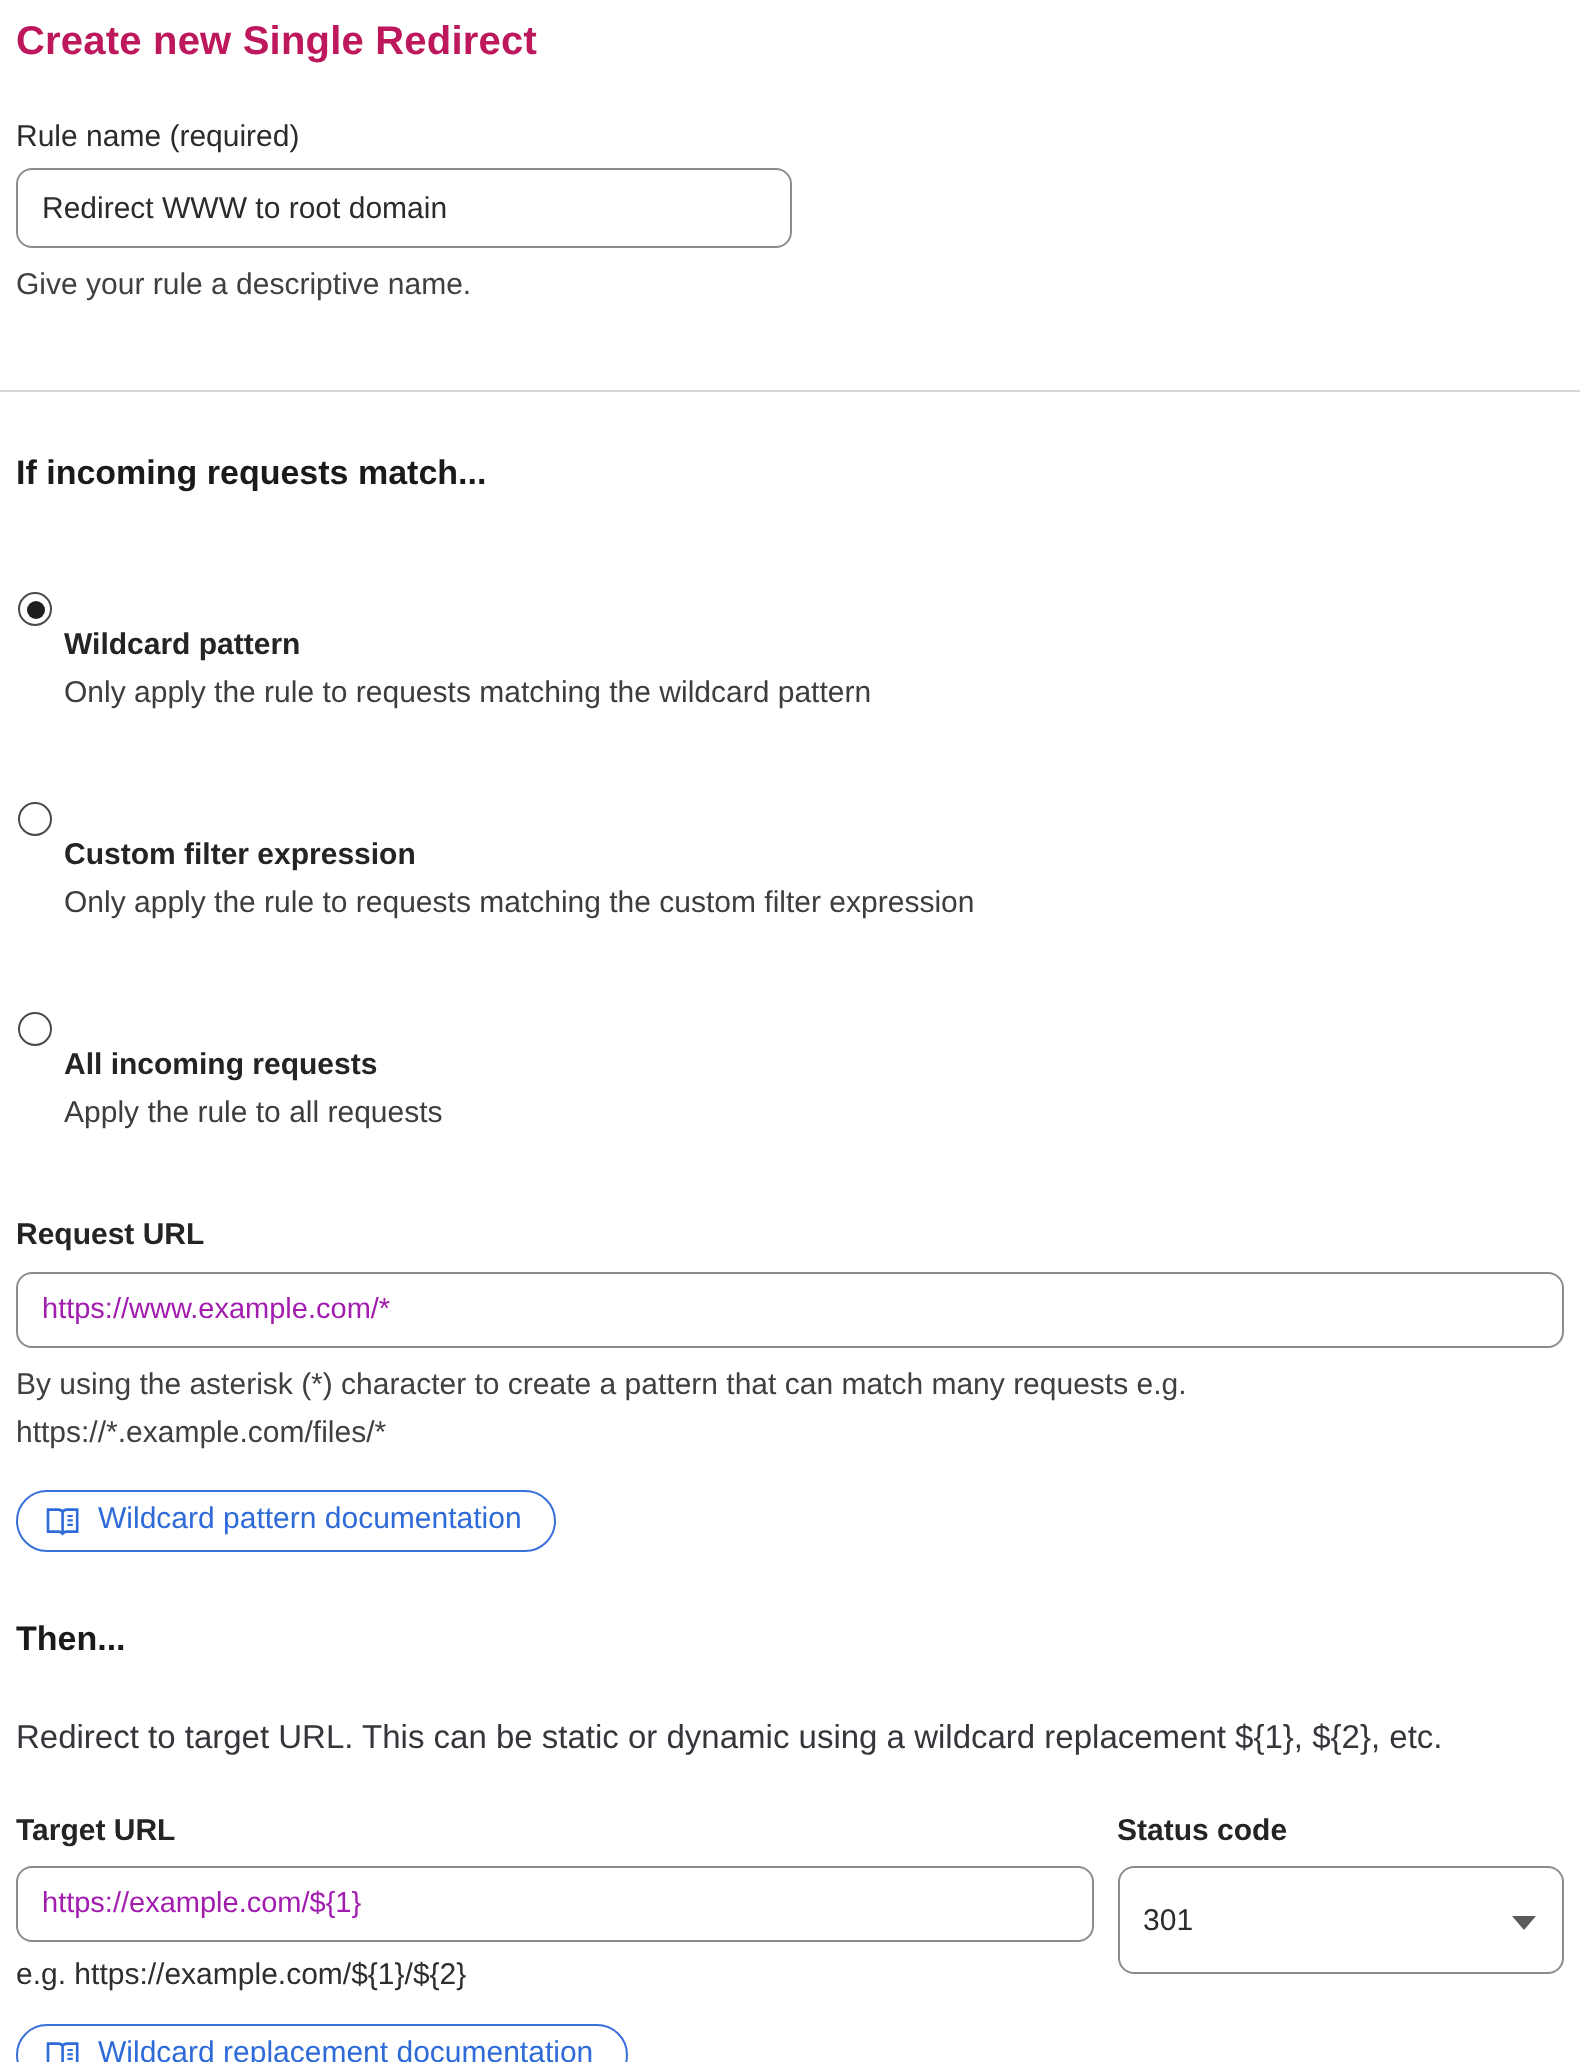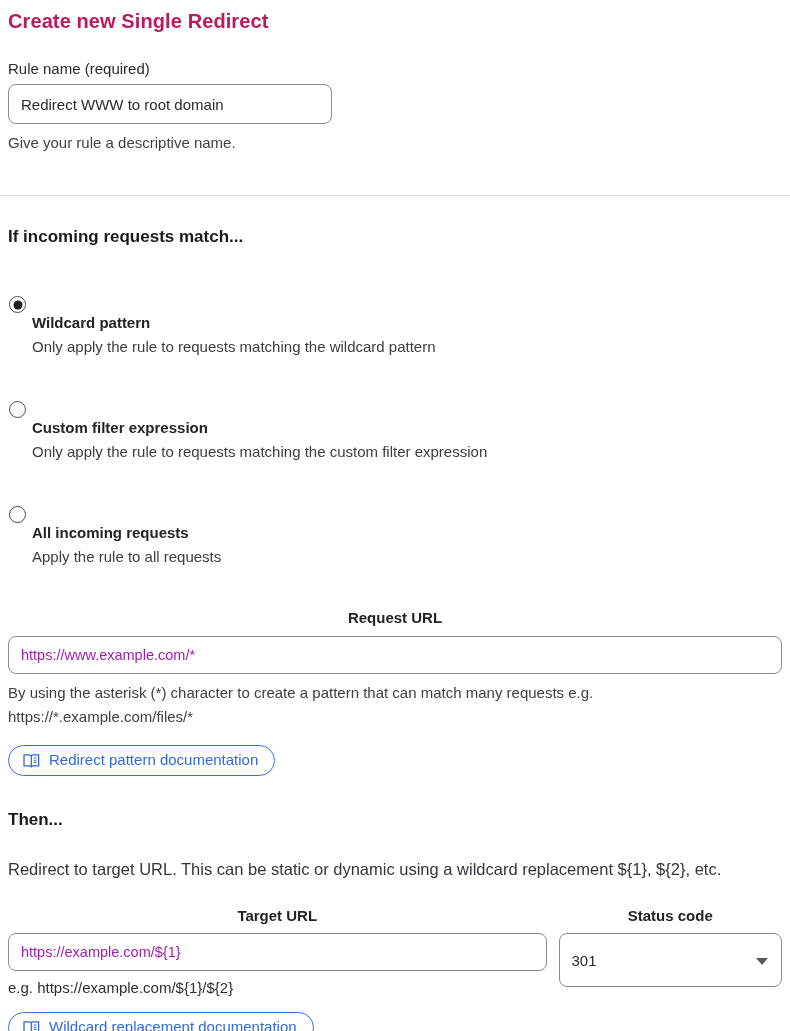--- a/index.html
+++ b/index.html
@@ -13,21 +13,21 @@
   }
   .page-title {
     font-size: 20px; font-weight: 700; color: #be185d;
     margin: 2px 0 0 0; letter-spacing: 0.1px;
   }
   .field-label {
     font-size: 15px; color: #2b2b2b; margin-top: 27px; margin-bottom: 7px;
   }
   .text-input {
     display: block;
-    height: 40px; width: 324px;
+    height: 40px; width: 388px;
     border: 1px solid #8c8c8c; border-radius: 8px;
     padding: 0 12px; font-size: 15px; color: #2b2b2b;
     font-family: "Liberation Sans", sans-serif;
     background: #fff; outline: none;
   }
   .help-text {
     font-size: 15px; color: #404040; margin-top: 7px; line-height: 24px;
   }
   .divider {
     border: none; border-top: 1px solid #d6d6d6;
@@ -50,21 +50,21 @@
   }
   .radio-circle[data-checked="true"]::after {
     content: ""; position: absolute; left: 50%; top: 50%;
     width: 9px; height: 9px; border-radius: 50%;
     background: #1f1f1f; transform: translate(-50%, -50%);
   }
   .radio-texts { margin-left: 24px; }
   .radio-label { font-size: 15px; font-weight: 700; color: #242424; line-height: 20px; }
   .radio-desc { font-size: 15px; color: #3d3d3d; margin-top: 4px; line-height: 20px; }
   .input-label-bold {
-    font-size: 15px; font-weight: 700; color: #242424; text-align: center;
+    font-size: 15px; font-weight: 700; color: #242424;
   }
   .request-url-block { margin-top: 40px; }
   .request-url-block .field-gap { margin-top: 10px; }
   .wide-input {
     display: block; width: 100%;
     height: 38px; border: 1px solid #8c8c8c; border-radius: 8px;
     padding: 0 12px; font-size: 14.5px; color: #a21caf;
     font-family: "Liberation Sans", sans-serif; background: #fff; outline: none;
   }
   .doc-button {
@@ -164,21 +164,21 @@
   <div class="help-text">By using the asterisk (*) character to create a pattern that can match many requests e.g. https://*.example.com/files/*</div>
 
   <button class="doc-button">
     <span>
       <svg width="17" height="15" viewBox="0 0 17 15" fill="none" stroke="#2f6bd8" stroke-width="1.3">
         <path d="M1 1.8h5.2c.9 0 1.6.4 2.1 1 .5-.6 1.2-1 2.1-1H15.6v11H10.2c-.7 0-1.4.4-1.9 1-.5-.6-1.2-1-1.9-1H1v-11z"></path>
         <path d="M8.3 2.8v10.2"></path>
         <path d="M10.7 5h2.7M10.7 7.2h2.7M10.7 9.4h2.7" stroke-width="1.1"></path>
       </svg>
     </span>
-    <span>Redirect pattern documentation</span>
+    <span>Wildcard pattern documentation</span>
   </button>
 </div>
 
 <h2 class="section-heading then-heading">Then...</h2>
 
 <p class="then-desc">Redirect to target URL. This can be static or dynamic using a wildcard replacement ${1}, ${2}, etc.</p>
 
 <div class="target-row">
   <div class="target-col">
     <div class="input-label-bold">Target URL</div>

